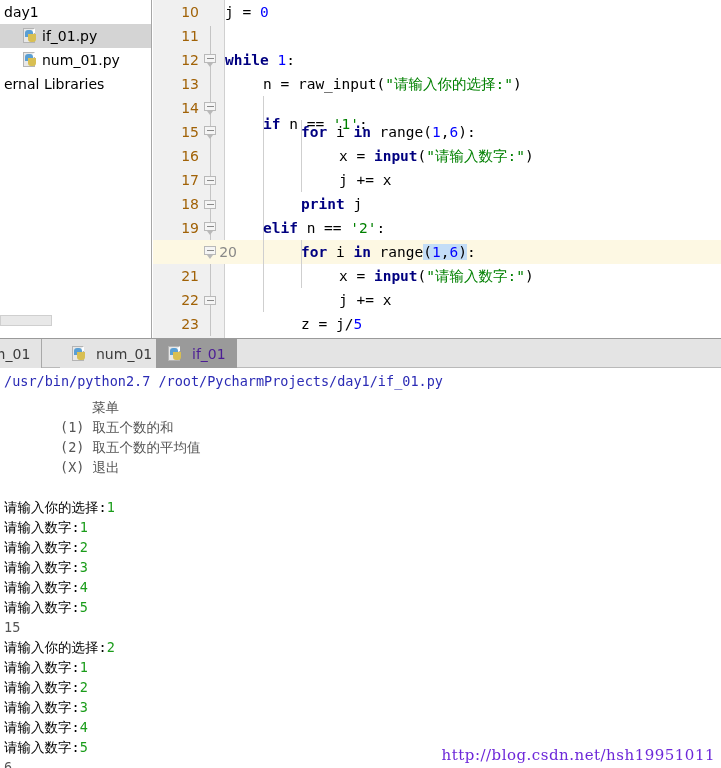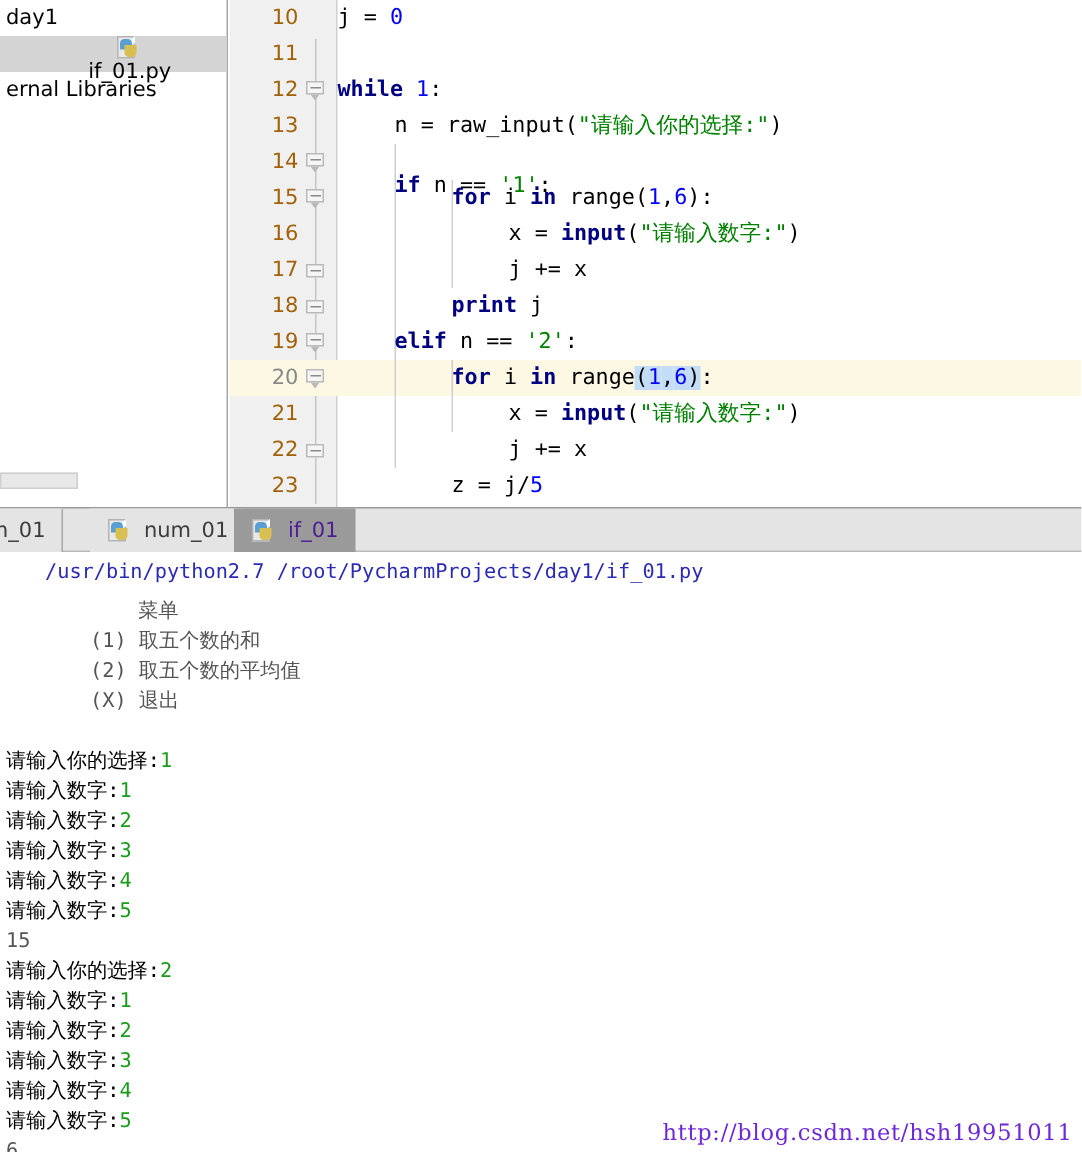--- a/index.html
+++ b/index.html
@@ -64,21 +64,21 @@
   }
   #gutter-sep {
     position:absolute; left:71px; top:0; width:1px; height:338px;
     background:#d0d0d0;
   }
   .ln {
     position:absolute; left:0; width:46px; height:24px; line-height:24px;
     text-align:right; color:#a16207;
     font-family:"DejaVu Sans", sans-serif; font-size:14px;
   }
-  .ln.cur { color:#888888; }
+  .ln.cur { color:#888888;margin-left:38px; }
   .lnhl {
     position:absolute; left:0; width:568px; height:24px;
     background:#fdf8e3;
   }
   .fold {
     position:absolute; left:51px; width:13px; height:13px;
   }
   .fold .box{
     position:absolute; left:0; top:0; width:12px; height:9px;
     border:1px solid #b9b9b9; background:#f5f5f5;
@@ -105,21 +105,21 @@
     white-space:pre; font-family:"DejaVu Sans Mono", monospace;
     font-size:14.5px; color:#000000;
   }
   .guide {
     position:absolute; width:1px; background:#cfcfcf;
   }
   .kw   { color:#000080; font-weight:bold; }
   .num  { color:#0000ff; }
   .str  { color:#008000; }
   .plain{ color:#000000; }
-  .sel  { background:#c3ddf7;flex-direction:column; }
+  .sel  { background:#c3ddf7; }
 
   
   #tabbar {
     position:absolute; left:0; top:338px; width:721px; height:30px;
     background:#e4e4e4; border-top:1px solid #9a9a9a;
   }
   .tab {
     position:absolute; top:0; height:29px;
     display:flex; align-items:center; gap:5px;
     padding:0 11px; font-size:14px; color:#3c3c3c;
@@ -142,21 +142,21 @@
     white-space:pre; font-size:13.5px;
     font-family:"DejaVu Sans Mono", monospace;
     color:#555555;
   }
   .conline .prompt { color:#000000; }
   .conline .inp    { color:#1a9c1a; }
   .conline .outp   { color:#555555; }
   #cmdline {
     position:absolute; left:4px; top:3px; height:20px; line-height:20px;
     font-family:"DejaVu Sans Mono", monospace; font-size:13.5px;
-    color:#2b2bb5; white-space:pre;margin-left:26px;
+    color:#2b2bb5; white-space:pre;
   }
   #watermark {
     position:absolute; right:6px; bottom:4px;
     font-family:"DejaVu Serif", serif; font-size:15px;
     color:#6d28d9; white-space:nowrap; letter-spacing:0.5px;
   }
 </style>
 </head>
 <body>
 
@@ -169,20 +169,28 @@
           <div class="tree-row">
             <span>day1</span>
           </div>
           <div class="tree-row indent1 sel">
             <span class="pyicon">
               <span class="sheet"></span>
               <span class="sblue"></span>
               <span class="syel"></span>
             </span>
             <span>if_01.py</span>
+          </div>
+          <div class="tree-row indent1">
+            <span class="pyicon">
+              <span class="sheet"></span>
+              <span class="sblue"></span>
+              <span class="syel"></span>
+            </span>
+            <span>num_01.py</span>
           </div>
           <div class="tree-row">
             <span>ernal Libraries</span>
           </div>
         </div>
       <div id="sidebar-scroll-h"></div>
     </div>
 
     <div id="editor">
       <div id="gutter"></div>

